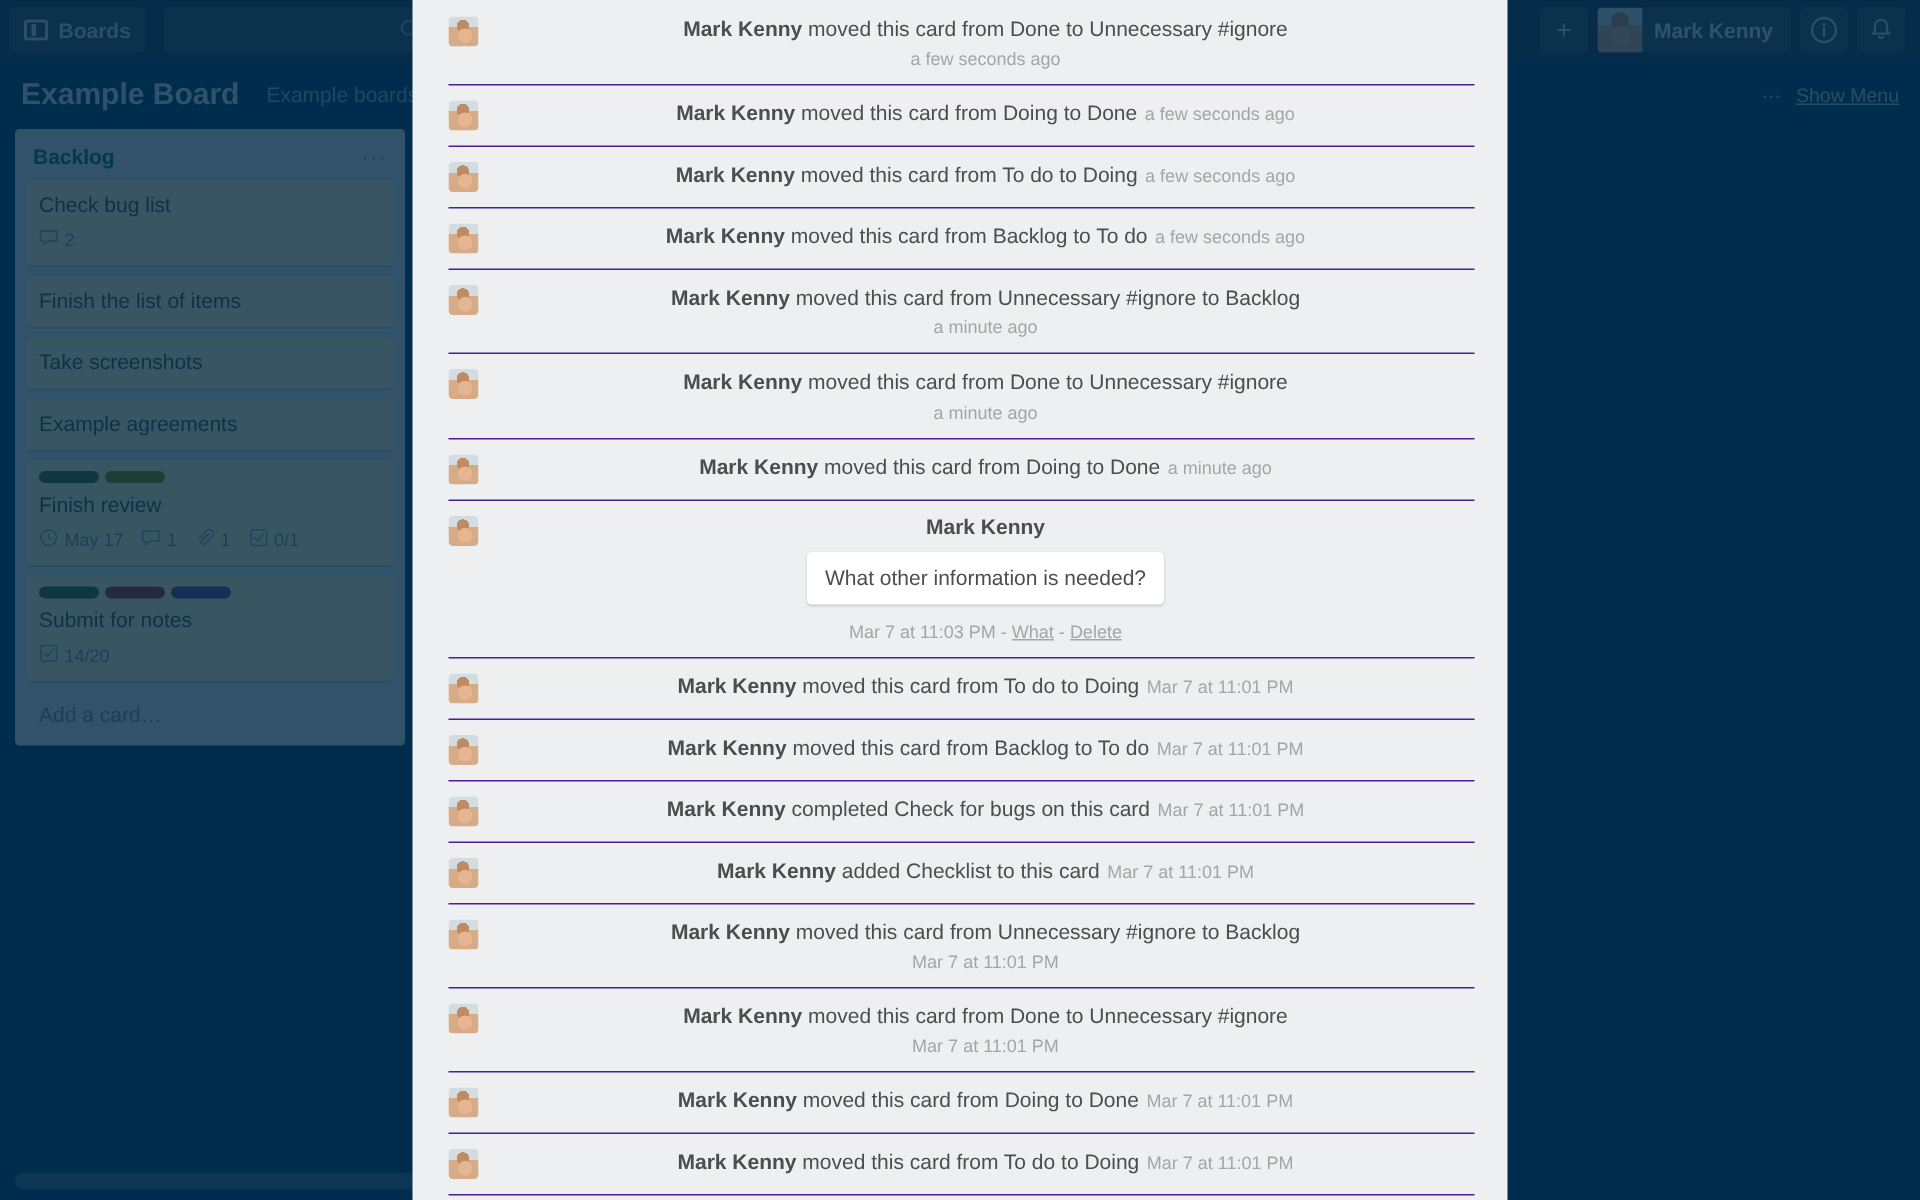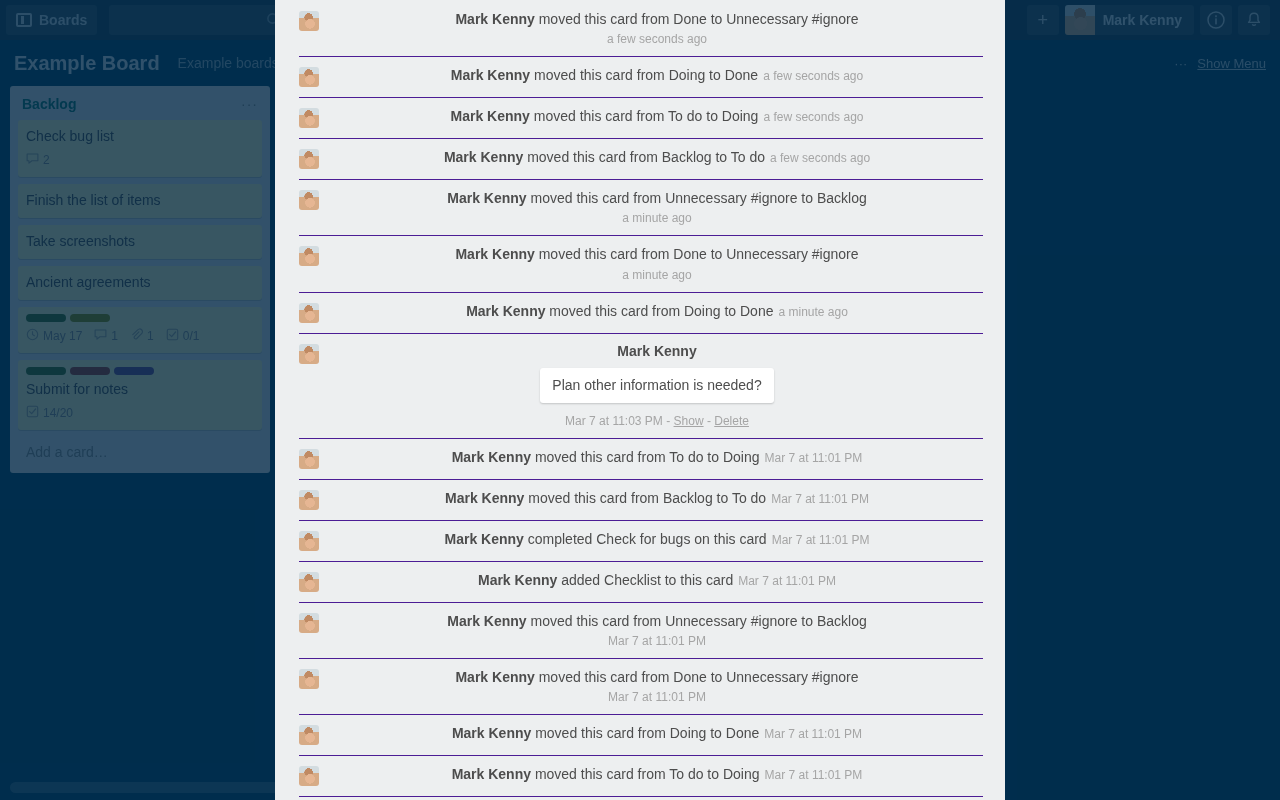--- a/index.html
+++ b/index.html
@@ -293,27 +293,28 @@
             </span>
           </div>
         </div>
         <div class="card">
           <div>Finish the list of items</div>
         </div>
         <div class="card">
           <div>Take screenshots</div>
         </div>
         <div class="card">
-          <div>Ancient agreements</div>
+          <div>Example agreements</div>
         </div>
         <div class="card">
           <div class="labels">
             <span class="label" style="background: rgb(63, 111, 33);"></span>
             <span class="label" style="background: rgb(140, 140, 0);"></span>
           </div>
+          <div>Finish review</div>
           <div class="badges">
             <span class="badge">
               <span><svg width="13" height="13" viewBox="0 0 14 14">
                   <circle cx="7" cy="7" r="5.6" fill="none" stroke="#8c8c8c" stroke-width="1.2"></circle>
                   <path d="M7 3.6V7l2.4 1.6" fill="none" stroke="#8c8c8c" stroke-width="1.2"></path>
                 </svg></span>
               <span>May 17</span>
             </span>
             <span class="badge">
               <span><svg width="13" height="13" viewBox="0 0 14 14">
@@ -452,21 +453,21 @@
         </div>
       </div>
       <div class="act">
         <span class="act-avatar"></span>
         <div class="act-body">
           <div class="act-text"><b>Mark Kenny</b><span> moved this card from Doing to Done</span><span class="act-time-inline">a minute ago</span></div>
         </div>
       </div>
       <div class="act">
         <span class="act-avatar"></span>
-        <div class="act-body"><div class="comment-name">Mark Kenny</div><div class="comment-bubble">Plan other information is needed?</div><div class="comment-meta"><span>Mar 7 at 11:03 PM</span><span> - </span><a href="#">Show</a><span> - </span><a href="#">Delete</a></div></div>
+        <div class="act-body"><div class="comment-name">Mark Kenny</div><div class="comment-bubble">What other information is needed?</div><div class="comment-meta"><span>Mar 7 at 11:03 PM</span><span> - </span><a href="#">What</a><span> - </span><a href="#">Delete</a></div></div>
       </div>
       <div class="act">
         <span class="act-avatar"></span>
         <div class="act-body">
           <div class="act-text"><b>Mark Kenny</b><span> moved this card from To do to Doing</span><span class="act-time-inline">Mar 7 at 11:01 PM</span></div>
         </div>
       </div>
       <div class="act">
         <span class="act-avatar"></span>
         <div class="act-body">

